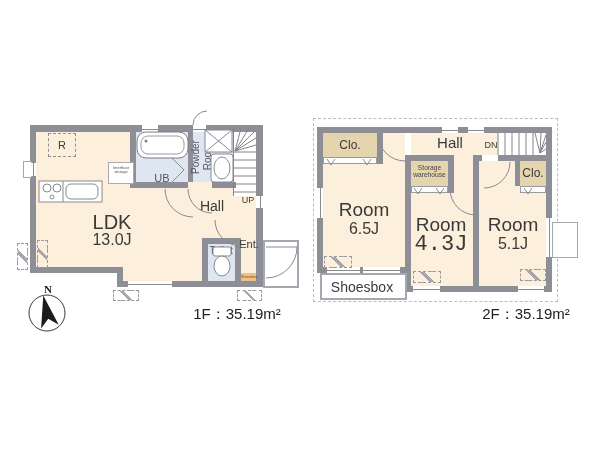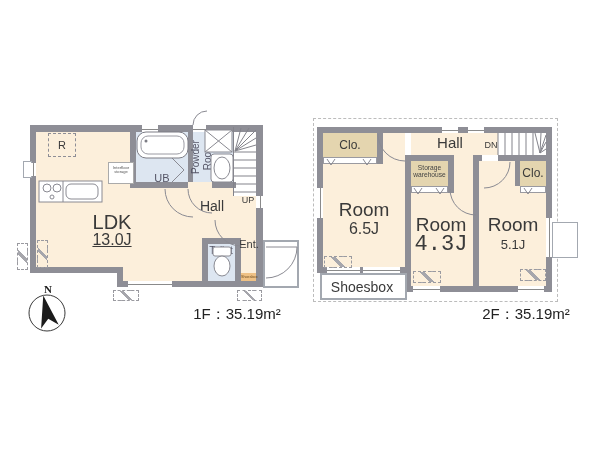--- a/index.html
+++ b/index.html
@@ -79,21 +79,21 @@
         <div>storage</div>
       </div>
     </div>
 
     <div class="hatch" style="left:37px;top:240px;width:11px;height:28px;"></div>
     <div class="hatch" style="left:17px;top:243px;width:11px;height:27px;"></div>
     <div class="hatch" style="left:113px;top:290px;width:26px;height:11px;"></div>
     <div class="hatch" style="left:237px;top:290px;width:25px;height:11px;"></div>
 
     <div class="lbl cl" style="left:112px;top:222px;font-size:20px;">LDK</div>
-    <div class="lbl cl" style="left:112px;top:240px;font-size:16px;text-decoration:underline;">13.0J</div>
+    <div class="lbl cl" style="left:112px;top:240px;font-size:16px;">13.0J</div>
     <div class="lbl cl" style="left:212px;top:206px;font-size:14px;">Hall</div>
     <div class="lbl cl" style="left:248px;top:200px;font-size:9px;">UP</div>
     <div class="lbl cl" style="left:162px;top:170px;font-size:11px;color:#556;margin-top:8px;">UB</div>
     <div class="lbl" style="left:172px;top:145px;width:60px;height:24px;transform:rotate(-90deg);font-size:10px;line-height:12px;text-align:center;color:#556;">
       <div>Powder</div>
       <div>Room</div>
     </div>
     <div class="lbl cl" style="left:221px;top:250px;font-size:10px;color:#556;">Toilet</div>
     <div class="lbl cl" style="left:249px;top:244px;font-size:11px;">Ent.</div>
     <div class="lbl cl" style="left:237px;top:314px;font-size:15px;color:#222;">1F：35.19m²</div>
@@ -151,21 +151,21 @@
     <div class="lbl cl" style="left:533px;top:173px;font-size:12px;">Clo.</div>
     <div class="lbl" style="left:411px;top:164px;width:37px;font-size:7px;line-height:8px;text-align:center;color:#444;transform:scale(0.95);transform-origin:50% 0;">
       <div>Storage</div>
       <div>warehouse</div>
     </div>
     <div class="lbl cl" style="left:364px;top:210px;font-size:19px;">Room</div>
     <div class="lbl cl" style="left:364px;top:229px;font-size:16px;">6.5J</div>
     <div class="lbl cl" style="left:441px;top:225px;font-size:19px;">Room</div>
     <div class="lbl cl" style="left:441px;top:244px;font-size:22px;font-family:Liberation Mono, monospace;">4.3J</div>
     <div class="lbl cl" style="left:513px;top:225px;font-size:19px;">Room</div>
-    <div class="lbl cl" style="left:513px;top:244px;font-size:13px;">5.1J</div>
+    <div class="lbl cl" style="left:513px;top:244px;font-size:16px;">5.1J</div>
     <div class="lbl cl" style="left:362px;top:287px;font-size:14px;">Shoesbox</div>
     <div class="lbl cl" style="left:526px;top:314px;font-size:15px;color:#222;">2F：35.19m²</div>
   </section>
 
   <svg width="600" height="450" viewBox="0 0 600 450">
 
     <g stroke="#83838b" stroke-width="1" fill="none">
       <line x1="233.5" y1="127" x2="233.5" y2="196"></line>
       <line x1="233" y1="152" x2="256" y2="152"></line>
         <line x1="233" y1="160" x2="256" y2="160"></line>

